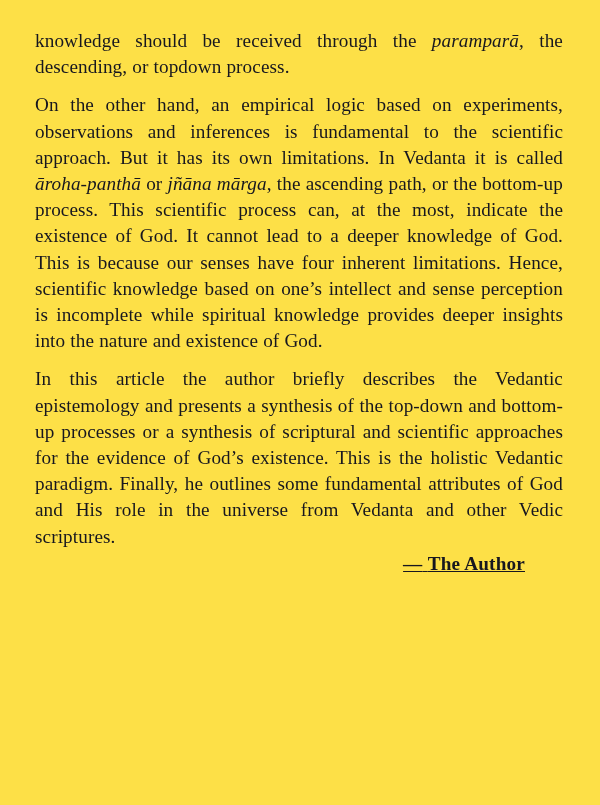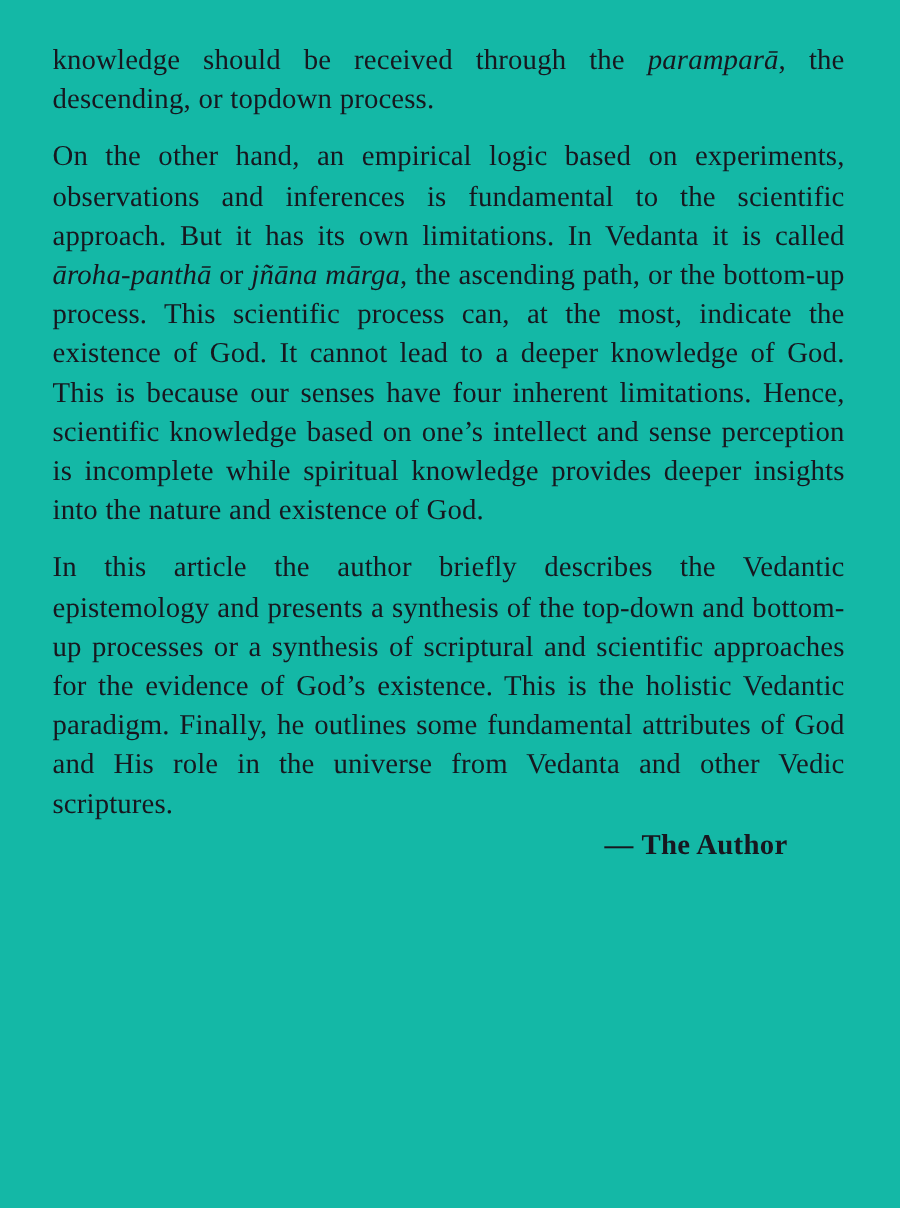--- a/index.html
+++ b/index.html
@@ -13,21 +13,21 @@
     background: #ffffff;
     font-family: "Liberation Serif", "DejaVu Serif", serif;
     color: #17171f;
     overflow: hidden;
   }
 
   .page {
     position: relative;
     width: 600px;
     height: 805px;
-    background: #14b8a6;
+    background: #fde047;
     box-sizing: border-box;
   }
 
   .text-column {
     position: absolute;
     left: 35px;
     top: 28px;
     width: 528px;
   }
 
@@ -59,20 +59,21 @@
   }
 
   .signature {
     display: inline-block;
     font-size: 19.2px;
     line-height: 26.2px;
     font-weight: bold;
     letter-spacing: 0.01em;
     padding-right: 38px;
     white-space: nowrap;
+    text-decoration: underline;
   }
 
   .emdash {
     font-weight: bold;
     letter-spacing: 0.02em;
   }
 </style>
 </head>
 <body style="background: rgb(255, 255, 255); color: rgb(23, 23, 31);">
 

